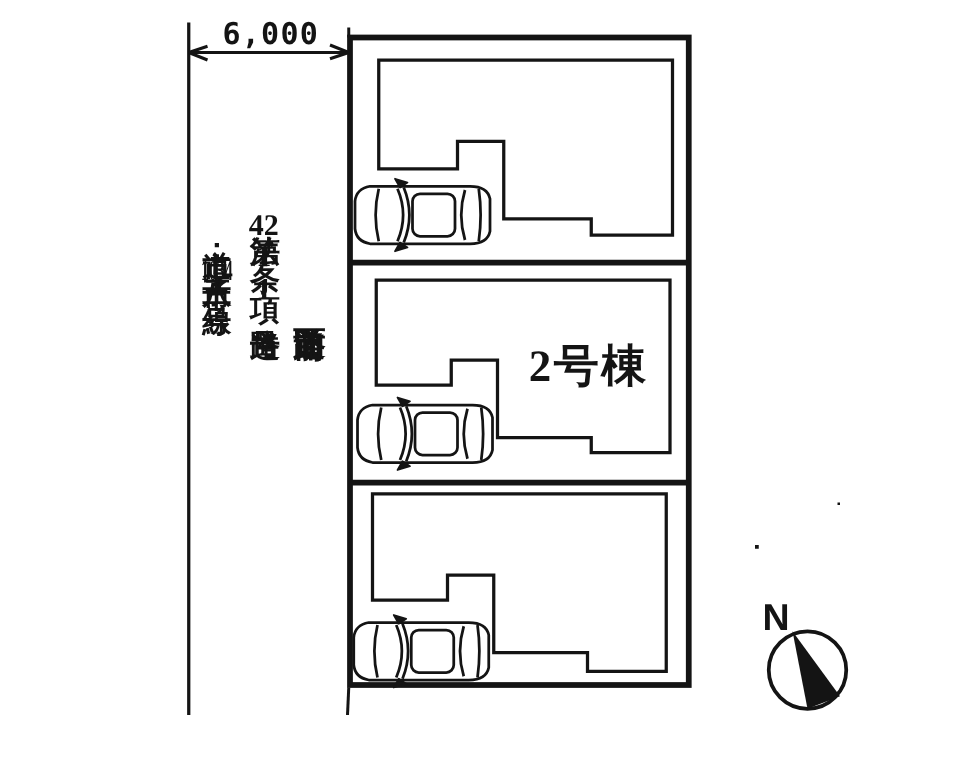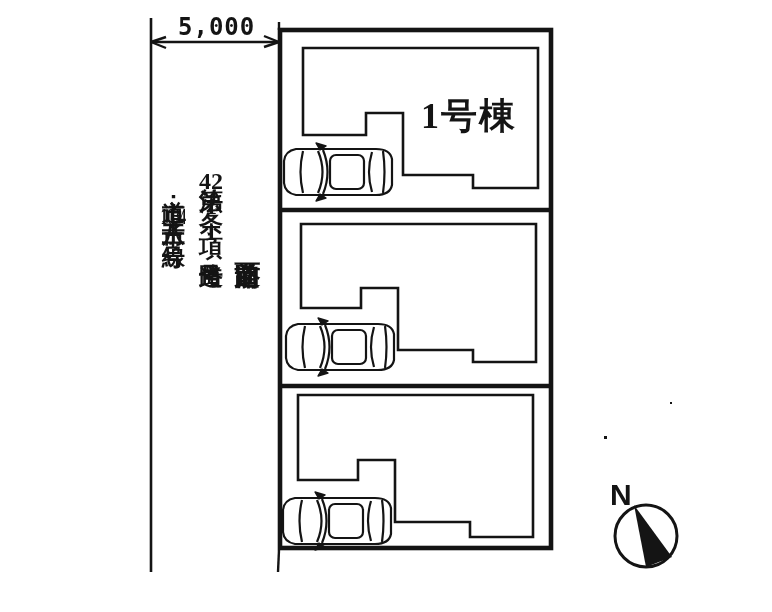--- a/index.html
+++ b/index.html
@@ -86,29 +86,29 @@
 
     <g>
       <circle cx="646" cy="536" r="31" stroke="#141414" stroke-width="3" fill="none"></circle>
       <path d="M634,505 L672,557 L646,567 Z" fill="#141414"></path>
     </g>
 
     <rect x="604" y="436" width="3" height="3" fill="#141414"></rect>
     <rect x="670" y="402" width="2" height="2" fill="#141414"></rect>
   </svg>
 
-  <div class="txt dim-label">5,000</div>
+  <div class="txt dim-label">6,000</div>
 
   <div class="txt vtext col-front">前面道路</div>
 
   <div class="txt vtext col-law">
     <span>法第</span><span class="tcy">42</span><span>条1項1号道路</span>
   </div>
 
   <div class="txt vtext col-city">
     <span>市道：八王子市</span><span class="tcy">1034</span><span>号線</span>
   </div>
 
-  <div class="txt unit-label unit-1">1号棟</div>
+  <div class="txt unit-label unit-2">2号棟</div>
 
   <div class="txt north-label">N</div>
 
 </div>
 
 </body></html>

